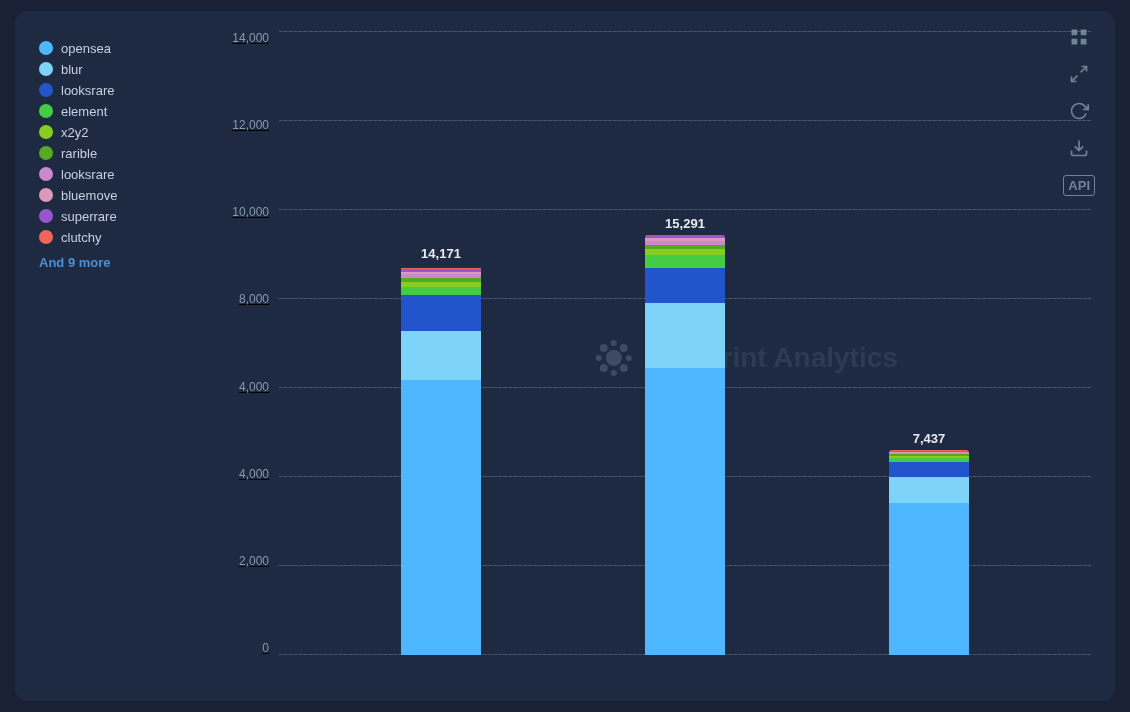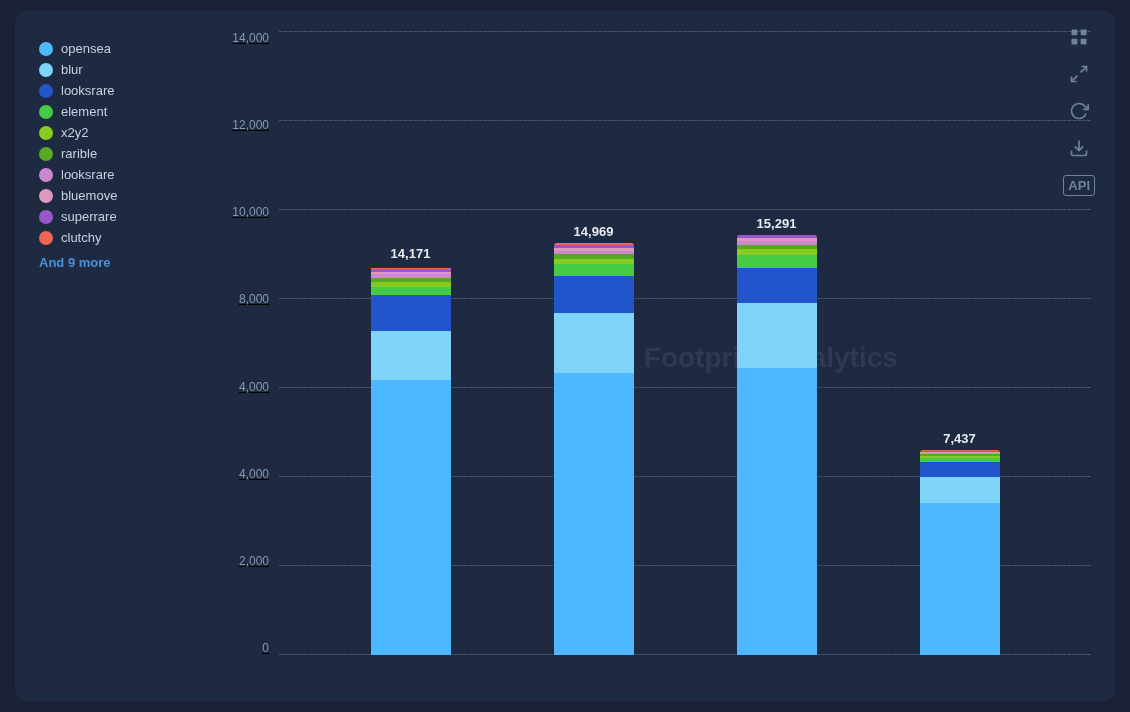--- a/index.html
+++ b/index.html
@@ -52,21 +52,21 @@
       width: 180px;
       flex-shrink: 0;
       display: flex;
       flex-direction: column;
       justify-content: flex-start;
       padding-top: 10px;
       gap: 6px;
     }
     .legend-item {
       display: flex;
-      align-items: flex-end;
+      align-items: flex-start;
       gap: 8px;
     }
     .legend-dot {
       width: 14px;
       height: 14px;
       border-radius: 50%;
       flex-shrink: 0;
     }
     .legend-label {
       color: #c8d0e0;
@@ -309,35 +309,20 @@
                   <div class="bar-segment" style="height: 275px; background-color: rgb(77, 184, 255);"></div>
                   <div class="bar-segment" style="height: 49.5px; background-color: rgb(125, 212, 248);"></div>
                   <div class="bar-segment" style="height: 35.75px; background-color: rgb(34, 85, 204);"></div>
                   <div class="bar-segment" style="height: 8.25px; background-color: rgb(68, 204, 68);"></div>
                   <div class="bar-segment" style="height: 4.95px; background-color: rgb(136, 204, 34);"></div>
                   <div class="bar-segment" style="height: 3.85px; background-color: rgb(85, 170, 34);"></div>
                   <div class="bar-segment" style="height: 3.3px; background-color: rgb(204, 136, 204);"></div>
                   <div class="bar-segment" style="height: 2.75px; background-color: rgb(221, 153, 187);"></div>
                   <div class="bar-segment" style="height: 2.2px; background-color: rgb(153, 85, 204);"></div>
                   <div class="bar-segment" style="height: 1.4025px; background-color: rgb(238, 102, 85);"></div>
-                </div>
-              </div>
-              <div class="bar-group">
-                <div class="bar-value">14,969</div>
-                <div class="bar-stack" style="height: 411.647px;">
-                  <div class="bar-segment" style="height: 286px; background-color: rgb(77, 184, 255);"></div>
-                  <div class="bar-segment" style="height: 60.5px; background-color: rgb(125, 212, 248);"></div>
-                  <div class="bar-segment" style="height: 37.125px; background-color: rgb(34, 85, 204);"></div>
-                  <div class="bar-segment" style="height: 12.65px; background-color: rgb(68, 204, 68);"></div>
-                  <div class="bar-segment" style="height: 5.5px; background-color: rgb(136, 204, 34);"></div>
-                  <div class="bar-segment" style="height: 4.2625px; background-color: rgb(85, 170, 34);"></div>
-                  <div class="bar-segment" style="height: 3.575px; background-color: rgb(204, 136, 204);"></div>
-                  <div class="bar-segment" style="height: 3.025px; background-color: rgb(221, 153, 187);"></div>
-                  <div class="bar-segment" style="height: 2.475px; background-color: rgb(153, 85, 204);"></div>
-                  <div class="bar-segment" style="height: 2.035px; background-color: rgb(238, 102, 85);"></div>
                 </div>
               </div>
               <div class="bar-group">
                 <div class="bar-value">15,291</div>
                 <div class="bar-stack" style="height: 420.502px;">
                   <div class="bar-segment" style="height: 291.5px; background-color: rgb(77, 184, 255);"></div>
                   <div class="bar-segment" style="height: 66px; background-color: rgb(125, 212, 248);"></div>
                   <div class="bar-segment" style="height: 35.2px; background-color: rgb(34, 85, 204);"></div>
                   <div class="bar-segment" style="height: 13.475px; background-color: rgb(68, 204, 68);"></div>
                   <div class="bar-segment" style="height: 5.775px; background-color: rgb(136, 204, 34);"></div>

